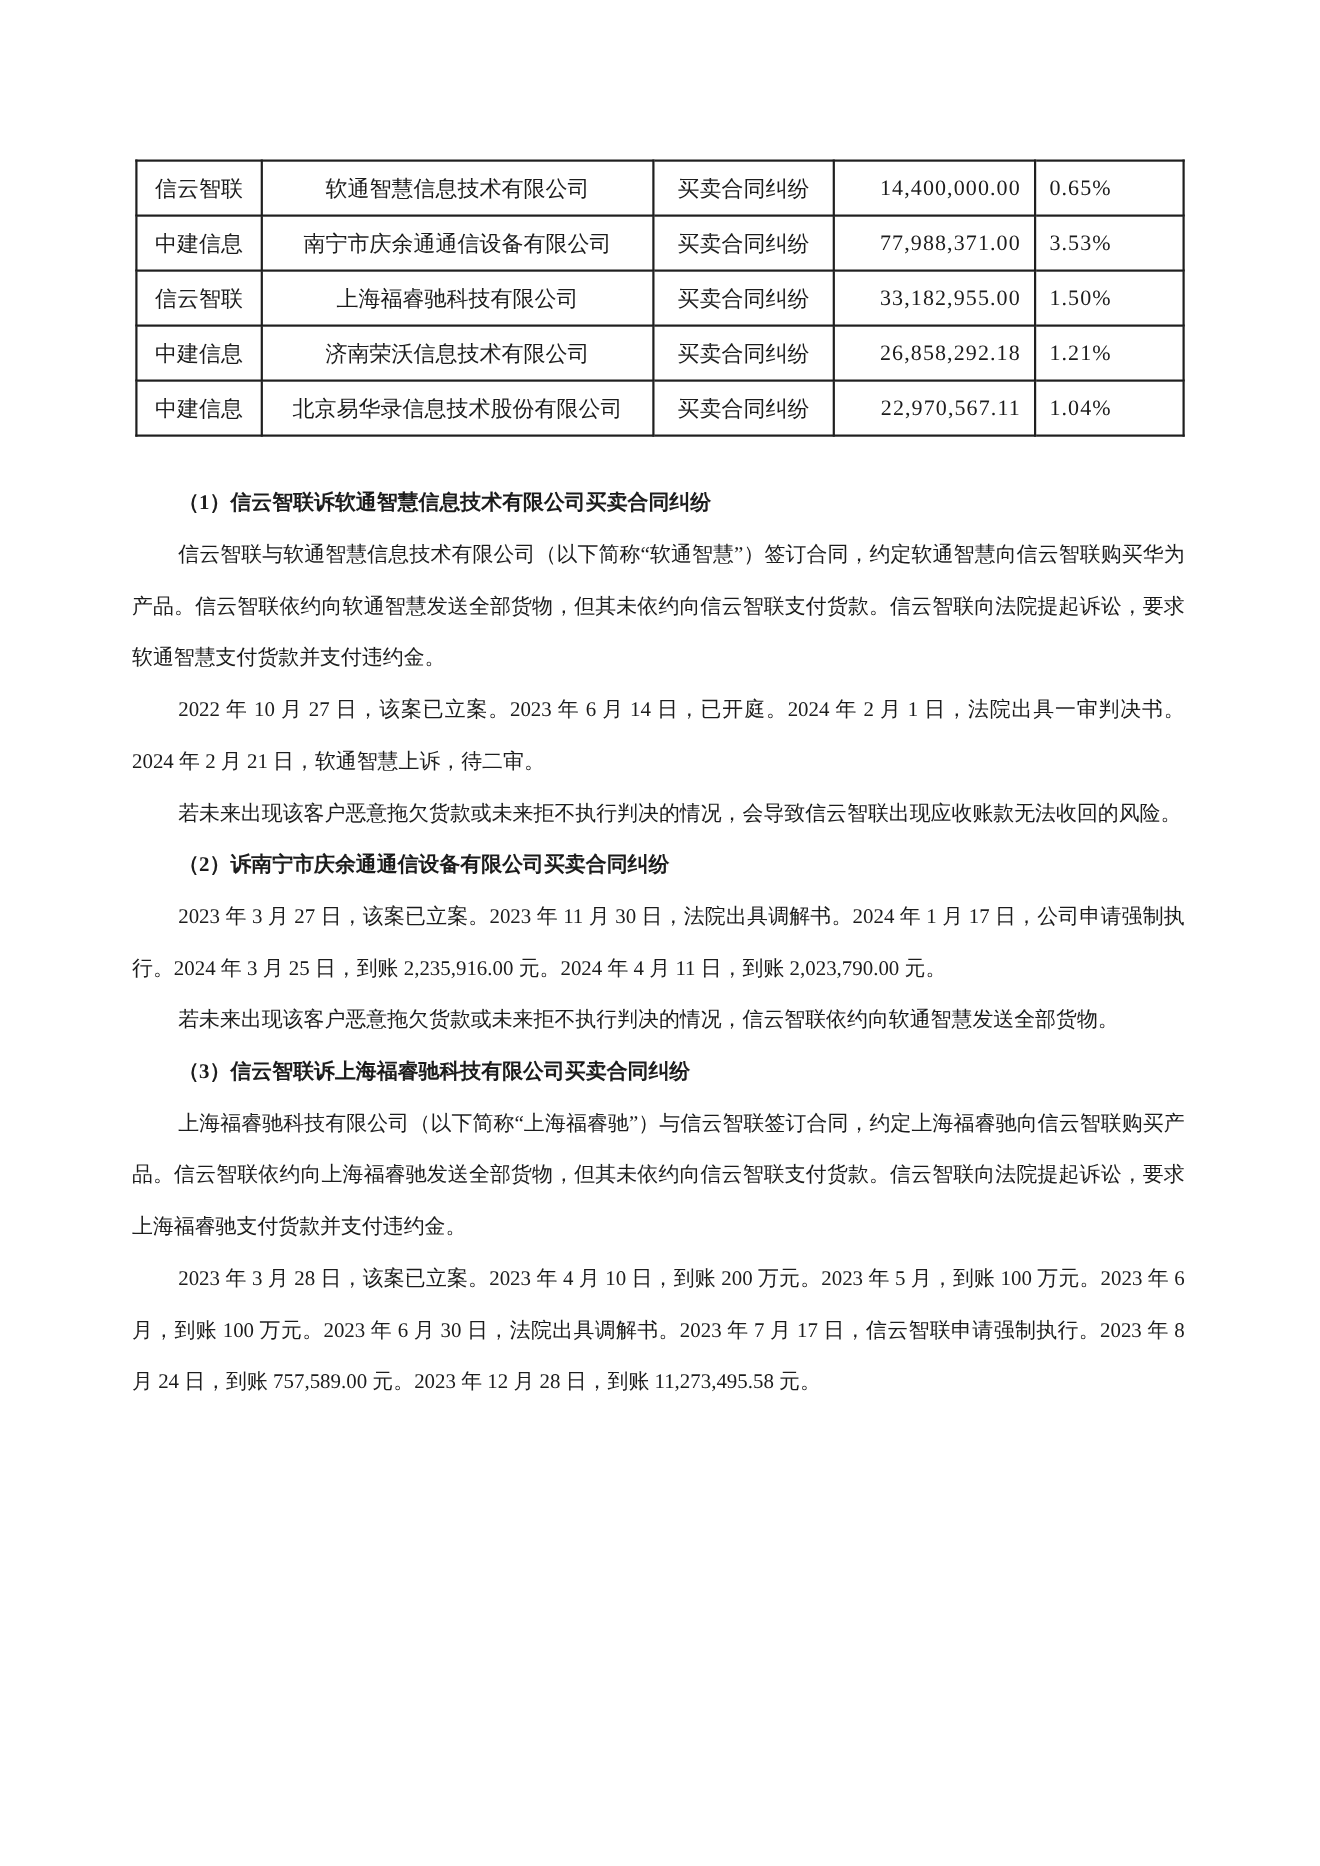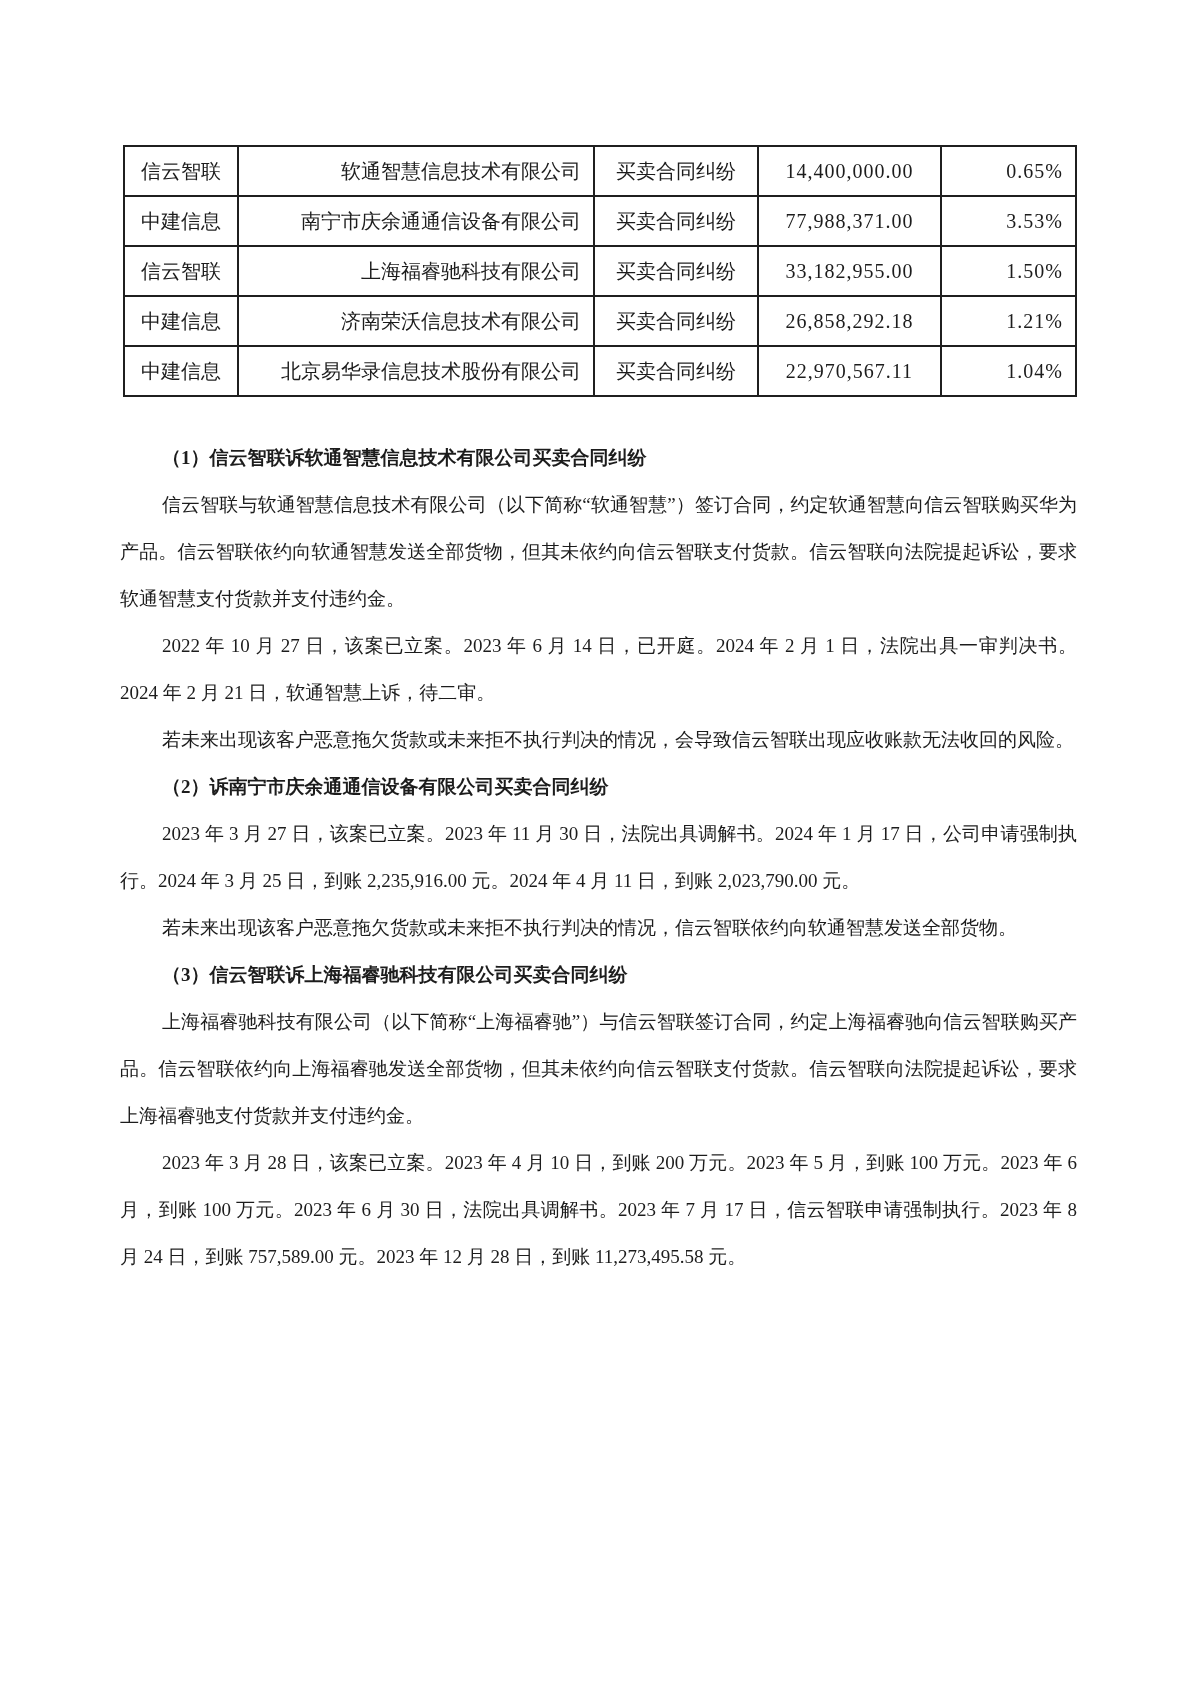--- a/index.html
+++ b/index.html
@@ -17,24 +17,24 @@
     font-size:20px;
   }
   table.lit td{
     border:2px solid #1f1f1f;
     height:48px;
     padding:0 12px;
     vertical-align:middle;
     overflow:hidden;white-space:nowrap;
   }
   td.c-plaintiff{text-align:center;padding:0 4px;}
-  td.c-defendant{text-align:right;margin-left:22px;}
+  td.c-defendant{text-align:center;margin-left:22px;}
   td.c-type{text-align:center;padding:0 6px;}
-  td.c-amount{text-align:center;padding-right:13px;letter-spacing:1px;}
-  td.c-ratio{text-align:right;padding-right:12px;letter-spacing:1px;}
+  td.c-amount{text-align:right;padding-right:13px;letter-spacing:1px;}
+  td.c-ratio{text-align:left;padding-right:12px;letter-spacing:1px;}
 
   
   .text-flow{
     position:absolute;left:120px;top:434px;width:957px;
   }
   .text-flow p,.text-flow h3{
     margin:0;padding:0;
     font-size:19px;line-height:47px;
     text-indent:42px;
     text-align:justify;text-justify:inter-ideograph;

